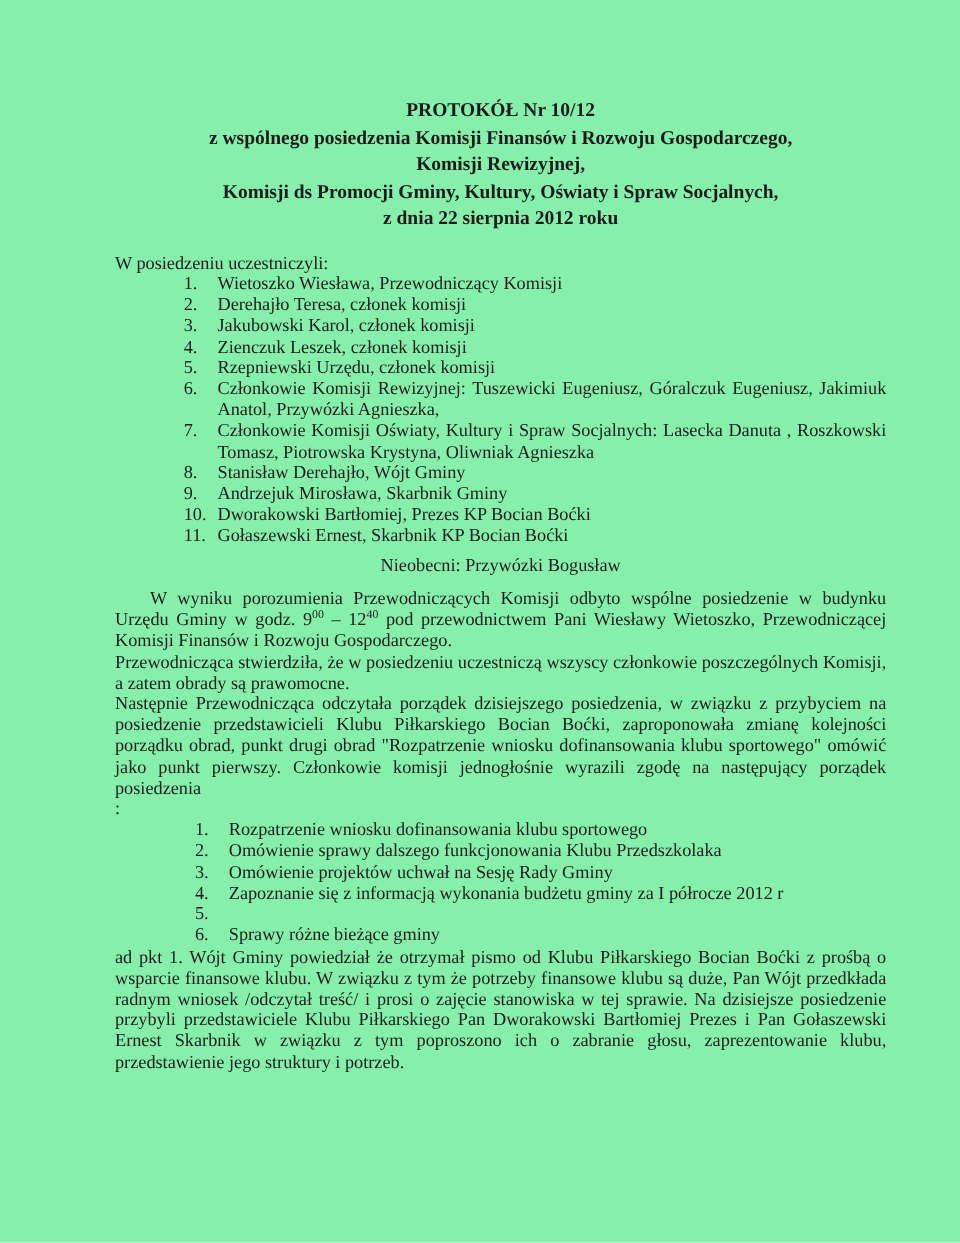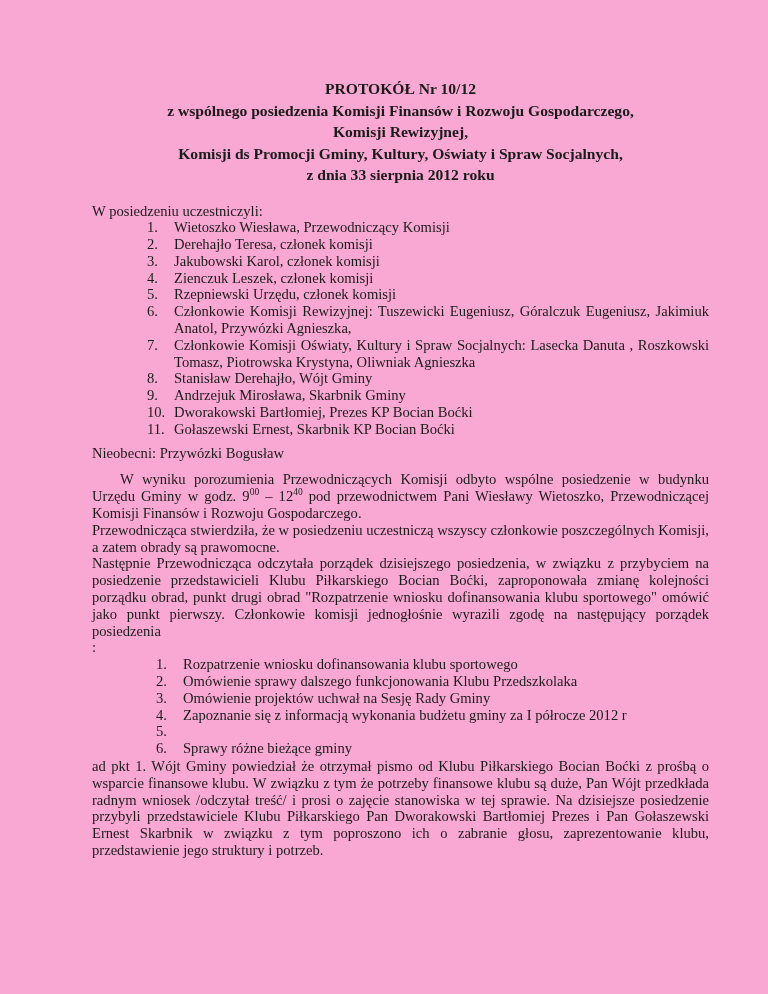--- a/index.html
+++ b/index.html
@@ -12,21 +12,21 @@
     height: 994px;
     font-family: "Liberation Serif", "DejaVu Serif", serif;
     color: #1b1b1b;
     overflow: hidden;
   }
   .page {
     box-sizing: border-box;
     width: 768px;
     height: 994px;
     padding: 78px 59px 20px 92px;
-    background: #f9a8d4;
+    background: #86efac;
     font-size: 14.6px;
     line-height: 16.8px;
   }
   
   .doc-title {
     text-align: center;
     font-weight: bold;
     font-size: 15.6px;
     line-height: 21.5px;
     margin: 0 0 17px 0;
@@ -51,20 +51,21 @@
   }
   li.list-row .num {
     flex: 0 0 27px;
     white-space: nowrap;
   }
   li.list-row .txt {
     flex: 1 1 auto;
     text-align: justify;
   }
   .absent {
+    text-align: center;
     margin: 0 0 10px 0;
   }
   
   p.para {
     margin: 0;
     text-align: justify;
   }
   p.para.first-indent {
     text-indent: 28px;
   }
@@ -77,21 +78,21 @@
 </head>
 <body>
 
 <div class="page">
 
   <header class="doc-title">
     <div>PROTOKÓŁ  Nr 10/12</div>
     <div>z wspólnego posiedzenia Komisji Finansów i Rozwoju Gospodarczego,</div>
     <div>Komisji Rewizyjnej,</div>
     <div>Komisji  ds Promocji Gminy, Kultury, Oświaty i Spraw Socjalnych,</div>
-    <div>z dnia 33 sierpnia 2012 roku</div>
+    <div>z dnia 22 sierpnia 2012 roku</div>
   </header>
 
   <p class="para attendees-heading">W posiedzeniu uczestniczyli:</p>
 
   <ol class="plainlist participants">
 
       <li class="list-row">
         <span class="num">1.</span>
         <span class="txt">Wietoszko Wiesława, Przewodniczący Komisji</span>
       </li>

